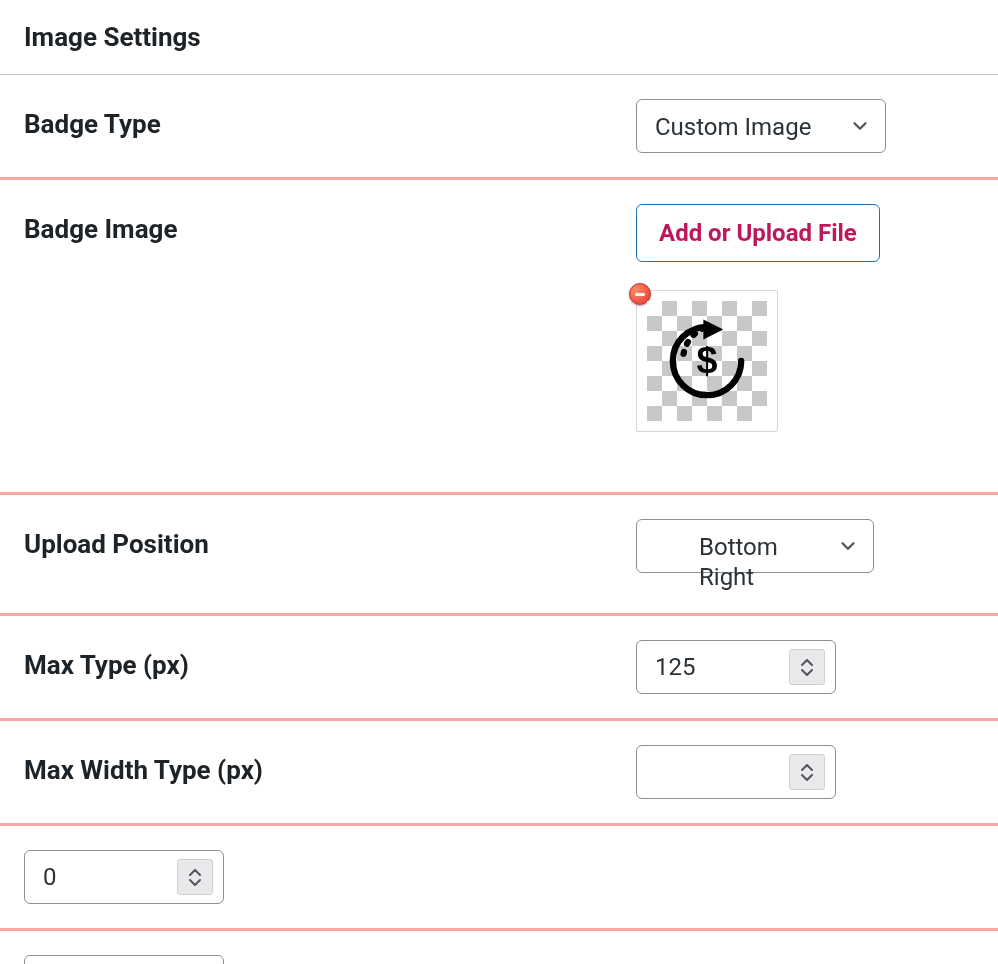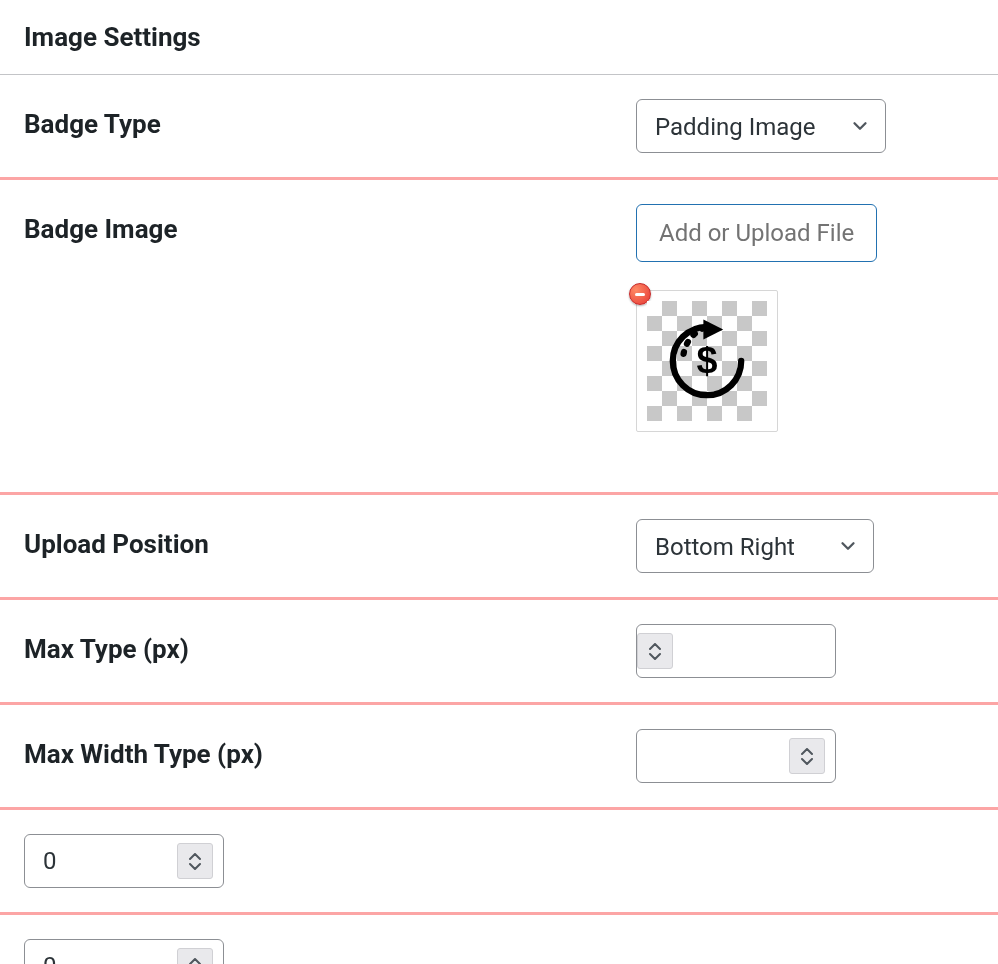--- a/index.html
+++ b/index.html
@@ -38,45 +38,45 @@
   .select-wrap {
     position: relative;
     display: inline-block;
     border: 1px solid #8c8f94;
     border-radius: 6px;
     background: #fff;
     height: 54px;
     min-width: 180px;
   }
   .select-wrap.wide { width: 250px; }
-  .select-wrap.med { width: 238px; }
+  .select-wrap.med { width: 238px; padding-left: 44px; }
   .select-text {
     font-size: 24px;
     color: #2c3338;
     padding: 12px 46px 12px 18px;
     line-height: 30px;
     display: block;
   }
   .select-caret {
     position: absolute;
     right: 14px;
     top: 50%;
     transform: translateY(-50%);
     color: #50575e;
   }
   .select-caret svg { display: block; }
   .upload-btn {
     display: inline-block;
     border: 1px solid #2271b1;
-    color: #737373;
+    color: #be185d;
     background: #fff;
     border-radius: 6px;
     font-size: 24px;
     padding: 14px 22px;
-    font-weight: 400;
+    font-weight: 700;
     cursor: pointer;
   }
   .thumb-wrap {
     position: relative;
     display: inline-block;
     margin-top: 28px;
     border: 1px solid #d6d6d6;
     border-radius: 2px;
     padding: 10px;
     background: #fff;
@@ -159,21 +159,21 @@
 </style>
 </head>
 <body>
 
 <div class="section-header">Image Settings</div>
 
 <div class="field-row">
   <div class="field-label">Badge Type</div>
   <div class="field-control">
     <div class="select-wrap wide">
-      <span class="select-text">Padding Image</span>
+      <span class="select-text">Custom Image</span>
       <span class="select-caret">
         <svg width="22" height="22" viewBox="0 0 24 24" fill="none" stroke="#50575e" stroke-width="2.5" stroke-linecap="round" stroke-linejoin="round">
             <polyline points="6 9 12 15 18 9"></polyline>
           </svg>
       </span>
     </div>
   </div>
 </div>
 
 <div class="field-row tall">
@@ -207,20 +207,21 @@
           </svg>
       </span>
     </div>
   </div>
 </div>
 
 <div class="field-row">
   <div class="field-label">Max Type (px)</div>
   <div class="field-control">
     <div class="num-wrap">
+      <input class="num-input" type="text" value="125" style="">
       <div class="num-spinner">
         <svg width="14" height="8" viewBox="0 0 14 8">
             <polyline points="2,6 7,1 12,6" fill="none" stroke="#50575e" stroke-width="2" stroke-linecap="round" stroke-linejoin="round"></polyline>
           </svg>
         <svg width="14" height="8" viewBox="0 0 14 8">
             <polyline points="2,2 7,7 12,2" fill="none" stroke="#50575e" stroke-width="2" stroke-linecap="round" stroke-linejoin="round"></polyline>
           </svg>
       </div>
     </div>
   </div>

